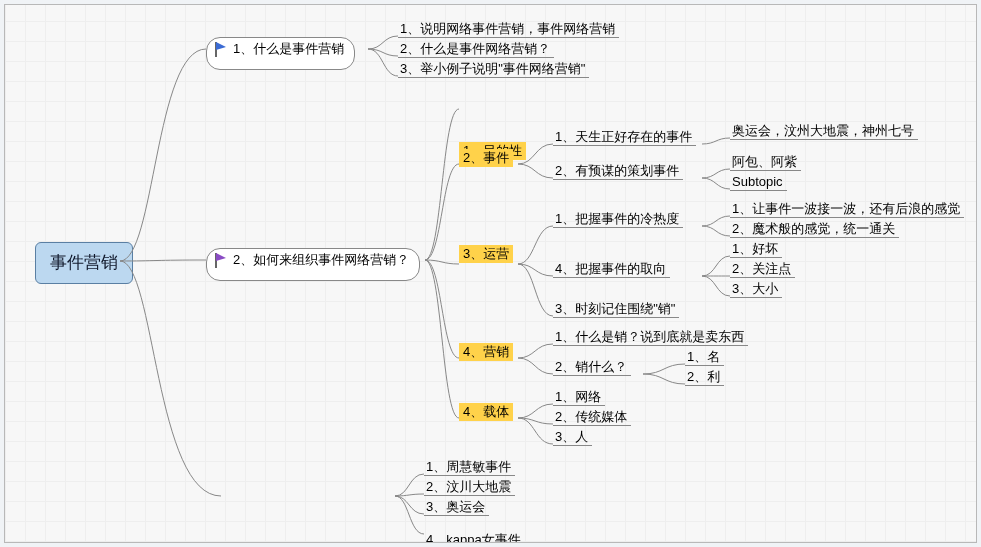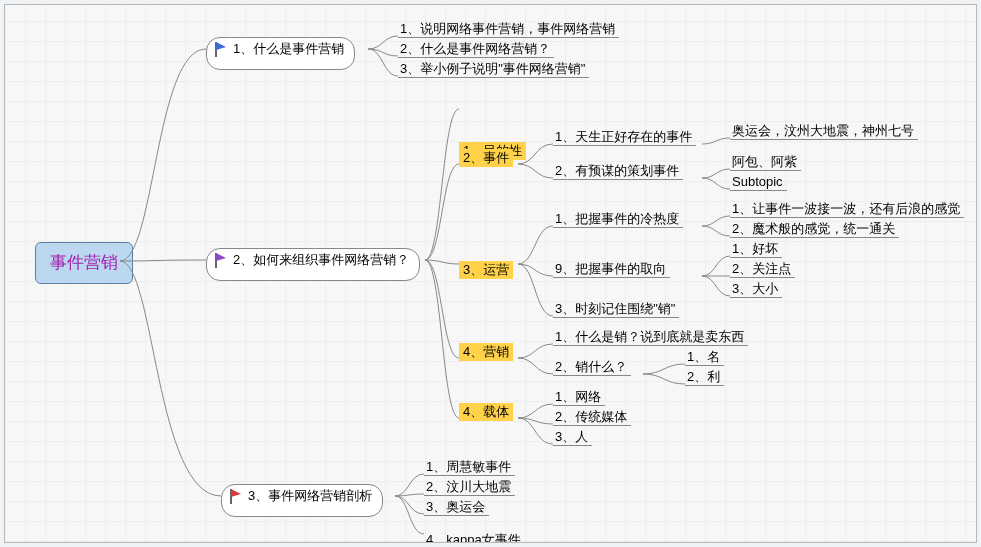--- a/index.html
+++ b/index.html
@@ -29,21 +29,21 @@
     box-sizing: border-box;
     white-space: nowrap;
     line-height: 1.2;
   }
   .root {
     background: #bcd8f0;
     border: 1px solid #5a7fa3;
     border-radius: 6px;
     padding: 10px 14px;
     font-size: 17px;
-    color: #a21caf;
+    color: #0f172a;
   }
   .main {
     border: 1px solid #888;
     border-radius: 14px;
     background: #fff;
     padding: 3px 10px 12px 6px;
     display: flex;
     align-items: center;
   }
   .flag {
@@ -94,50 +94,41 @@
   <div class="node main" style="left:201px; top:243px;">
     <span class="flag">
       <svg viewBox="0 0 16 16">
           <path d="M3 1v15" stroke="#333" stroke-width="1.5"></path>
           <path d="M3 1 L13 6 L3 9 Z" fill="#8a4bc4"></path>
         </svg>
     </span>
     <span>2、如何来组织事件网络营销？</span>
   </div>
 
-  <div class="node main" style="left:216px; top:479px;">
-    <span class="flag">
-      <svg viewBox="0 0 16 16">
-          <path d="M3 1v15" stroke="#333" stroke-width="1.5"></path>
-          <path d="M3 1 L13 6 L3 9 Z" fill="#d63a3a"></path>
-        </svg>
-    </span>
-    <span>3、事件网络营销剖析</span>
-  </div>
 
   <div class="leaf plain" style="left:393px; top:16px;">1、说明网络事件营销，事件网络营销</div>
   <div class="leaf plain" style="left:393px; top:36px;">2、什么是事件网络营销？</div>
   <div class="leaf plain" style="left:393px; top:56px;">3、举小例子说明"事件网络营销"</div>
 
   <div class="leaf yellow" style="left:454px; top:89px;margin-top:48px;">1、目的性</div>
   <div class="leaf yellow" style="left:454px; top:144px;">2、事件</div>
-  <div class="leaf yellow" style="left:454px; top:256px;">3、运营</div>
+  <div class="leaf yellow" style="left:454px; top:240px;">3、运营</div>
   <div class="leaf yellow" style="left:454px; top:338px;">4、营销</div>
   <div class="leaf yellow" style="left:454px; top:398px;">4、载体</div>
 
   <div class="leaf plain" style="left:548px; top:124px;">1、天生正好存在的事件</div>
   <div class="leaf plain" style="left:725px; top:118px;">奥运会，汶州大地震，神州七号</div>
   <div class="leaf plain" style="left:548px; top:158px;">2、有预谋的策划事件</div>
   <div class="leaf plain" style="left:725px; top:149px;">阿包、阿紫</div>
   <div class="leaf plain" style="left:725px; top:169px;">Subtopic</div>
 
   <div class="leaf plain" style="left:548px; top:206px;text-align:center;">1、把握事件的冷热度</div>
   <div class="leaf plain" style="left:725px; top:196px;">1、让事件一波接一波，还有后浪的感觉</div>
   <div class="leaf plain" style="left:725px; top:216px;">2、魔术般的感觉，统一通关</div>
-  <div class="leaf plain" style="left:548px; top:256px;">9、把握事件的取向</div>
+  <div class="leaf plain" style="left:548px; top:256px;">4、把握事件的取向</div>
   <div class="leaf plain" style="left:725px; top:236px;">1、好坏</div>
   <div class="leaf plain" style="left:725px; top:256px;">2、关注点</div>
   <div class="leaf plain" style="left:725px; top:276px;">3、大小</div>
   <div class="leaf plain" style="left:548px; top:296px;">3、时刻记住围绕"销"</div>
 
   <div class="leaf plain" style="left:548px; top:324px;">1、什么是销？说到底就是卖东西</div>
   <div class="leaf plain" style="left:548px; top:354px;">2、销什么？</div>
   <div class="leaf plain" style="left:680px; top:344px;">1、名</div>
   <div class="leaf plain" style="left:680px; top:364px;">2、利</div>
 

